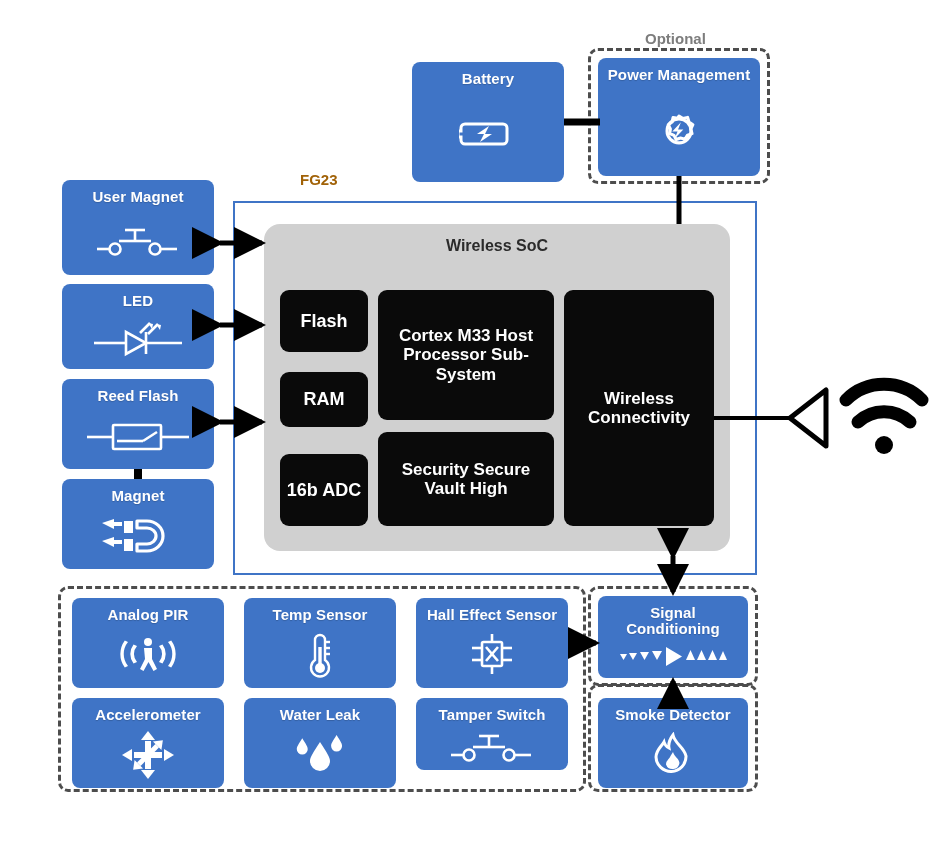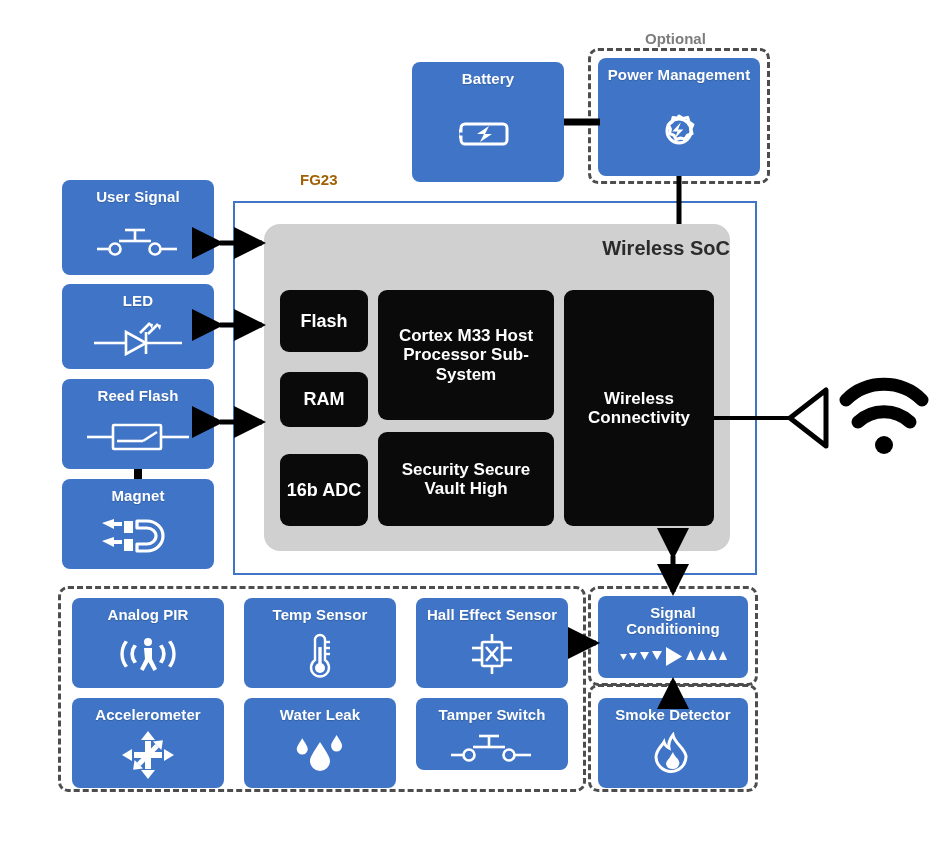--- a/index.html
+++ b/index.html
@@ -67,22 +67,22 @@
 
   
   #soc{
     position:absolute;
     background:#d0d0d0;
     border-radius:16px;
     box-sizing:border-box;
   }
   #soctitle{
     position:absolute;left:0;right:0;top:13px;
-    text-align:right;color:#2b2b2b;
-    font-size:20px;font-weight:bold;
+    text-align:center;color:#2b2b2b;
+    font-size:16px;font-weight:bold;
   }
   .blk{
     position:absolute;
     background:#0a0a0a;
     border-radius:9px;
     color:#ffffff;
     display:flex;align-items:center;justify-content:center;
     text-align:center;
     font-size:17px;font-weight:bold;line-height:1.13;
     box-sizing:border-box;
@@ -132,21 +132,21 @@
     <div class="blk small" style="left:16px;top:148px;width:88px;height:55px;">RAM</div>
     <div class="blk small" style="left:16px;top:230px;width:88px;height:72px;">16b ADC</div>
 
     <div class="blk" style="left:114px;top:66px;width:176px;height:130px;">Cortex M33 Host Processor Sub-System</div>
     <div class="blk" style="left:114px;top:208px;width:176px;height:94px;">Security Secure Vault High</div>
 
     <div class="blk" style="left:300px;top:66px;width:150px;height:236px;">Wireless Connectivity</div>
   </div>
 
   <div class="bbox" style="left:62px;top:180px;width:152px;height:95px;">
-    <div class="lbl">User Signal</div>
+    <div class="lbl">User Magnet</div>
     <div class="ico">
       <svg width="90" height="34" viewBox="0 0 90 34">
         <g stroke="#ffffff" stroke-width="2.6" fill="none">
           <line x1="4" y1="26" x2="16" y2="26"></line>
           <circle cx="22" cy="26" r="5.5"></circle>
           <circle cx="62" cy="26" r="5.5"></circle>
           <line x1="68" y1="26" x2="84" y2="26"></line>
           <line x1="26" y1="18" x2="58" y2="18"></line>
           <line x1="42" y1="18" x2="42" y2="7"></line>
           <line x1="32" y1="7" x2="52" y2="7"></line>

